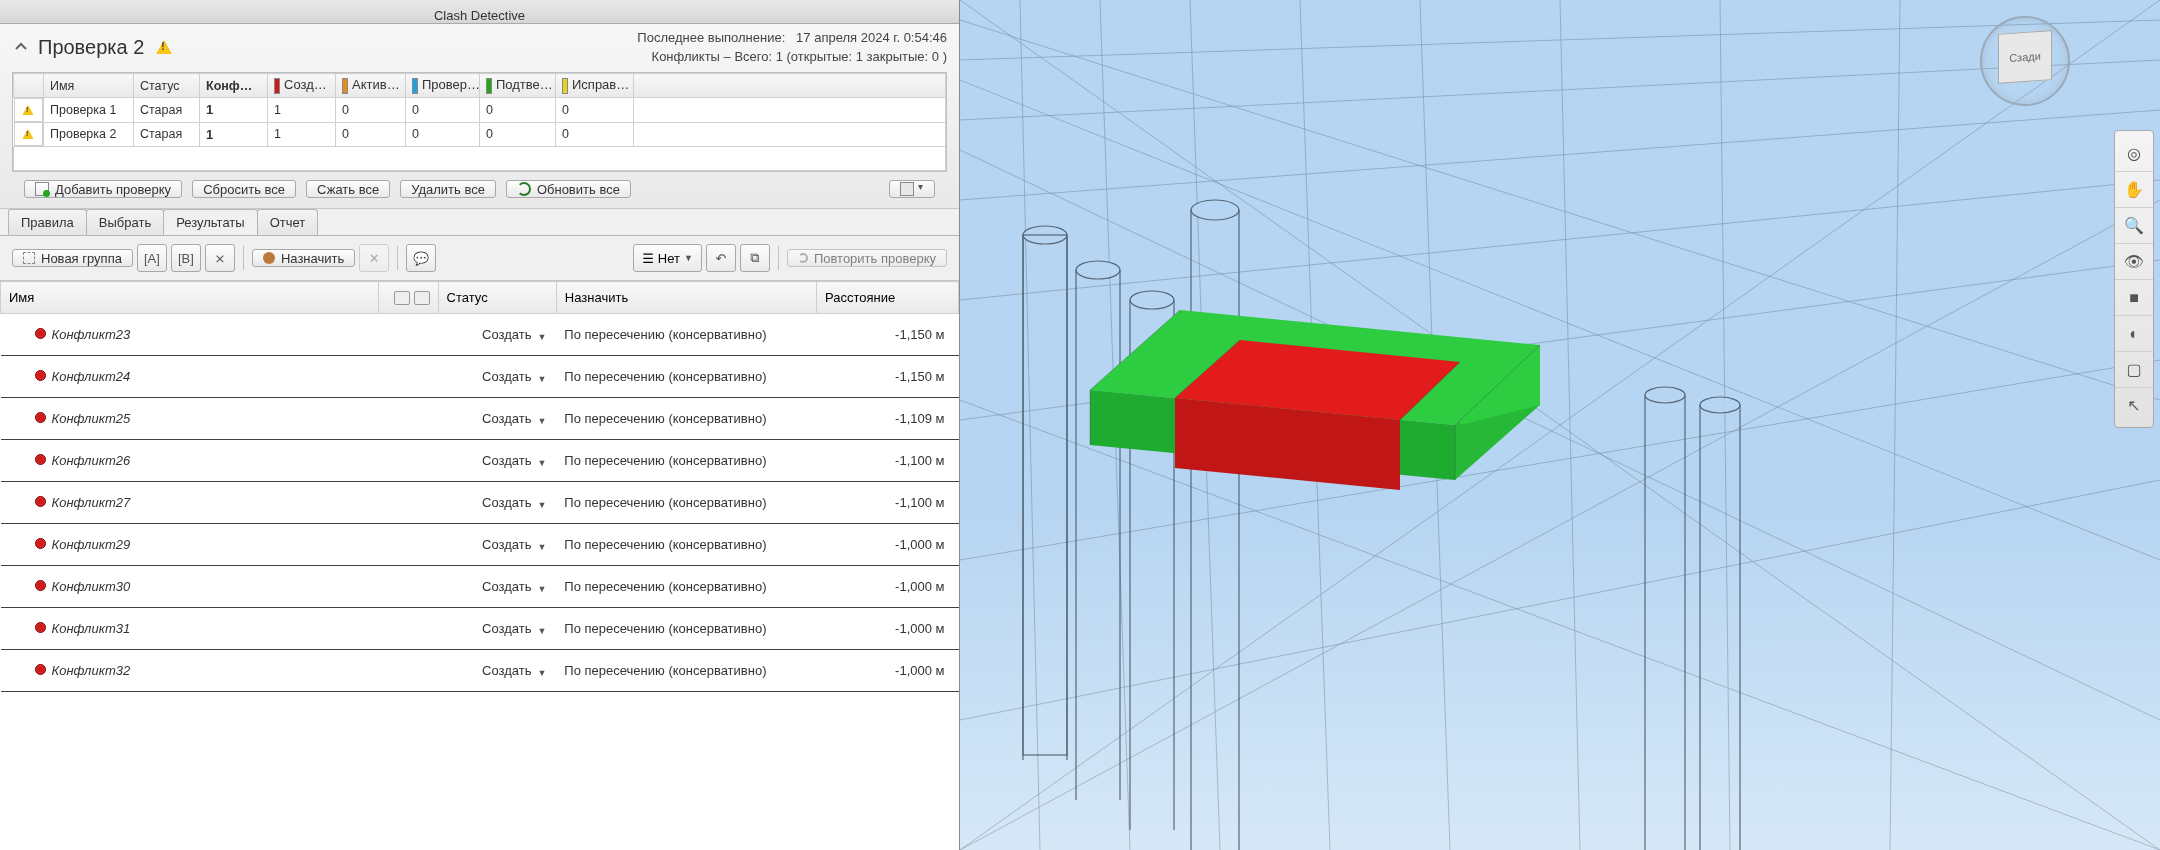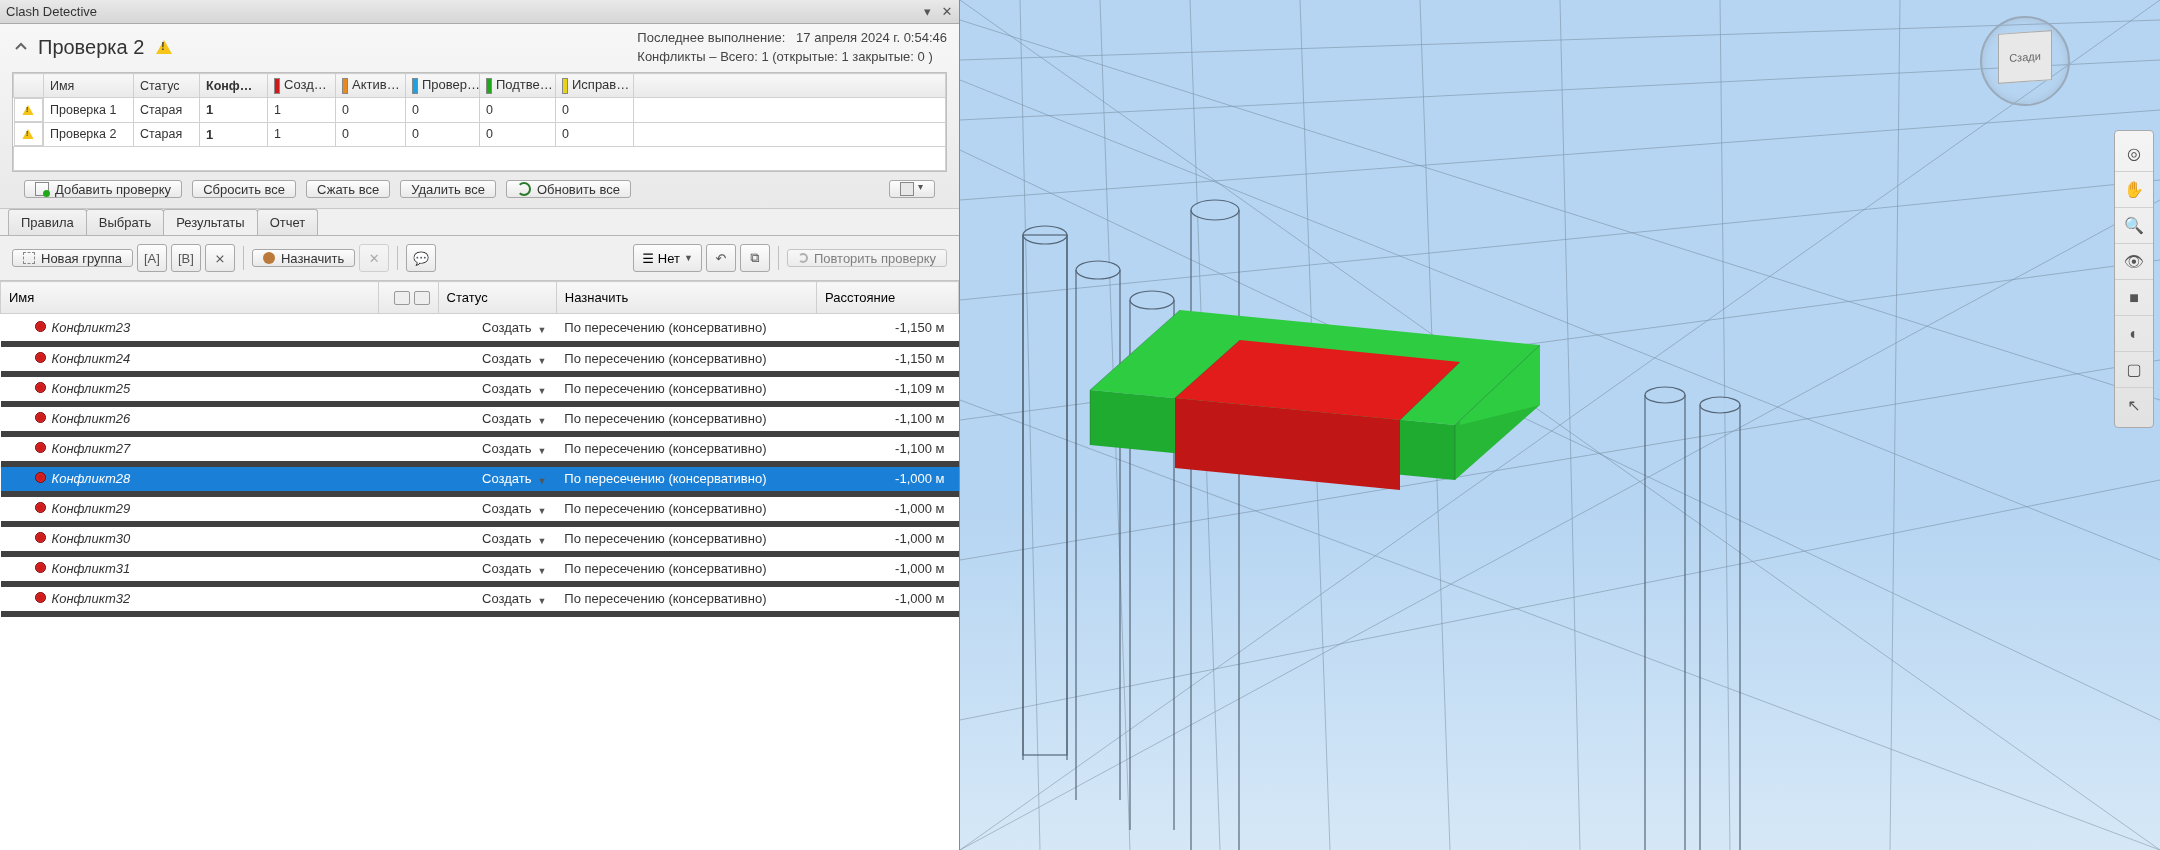--- a/index.html
+++ b/index.html
@@ -2,32 +2,32 @@
 <html><head>
 <meta charset="utf-8">
 <style>
 * { box-sizing: border-box; margin: 0; padding: 0; font-family: "Segoe UI", Tahoma, sans-serif; font-size: 13px; }
 html, body { width: 2160px; height: 850px; overflow: hidden; background: #fff; }
 .app { display: flex; width: 100%; height: 100%; }
 
 
 .panel-left { width: 960px; height: 100%; display: flex; flex-direction: column; border-right: 1px solid #8a8a8a; background: #f0f0f0; }
 
-.panel-titlebar { height: 24px; background: linear-gradient(#e9e9e9,#d6d6d6); display:flex; align-items:center; padding:8px 6px; border-bottom:1px solid #aaa; justify-content: space-between; }
+.panel-titlebar { height: 24px; background: linear-gradient(#e9e9e9,#d6d6d6); display:flex; align-items:center; padding:8px 6px; border-bottom:1px solid #aaa; justify-content: space-between; flex-direction: column; }
 .panel-titlebar .t { color:#333; }
 .panel-titlebar .ctrls span { display:inline-block; width:12px; text-align:center; color:#555; margin-left:4px; }
 
 .panel-header { background: linear-gradient(#f7f7f7,#e9e9e9); border-bottom:1px solid #c8c8c8; padding: 6px 12px 2px 12px; }
 .hdr-row1 { display:flex; align-items:center; justify-content: space-between; margin-bottom: 8px; }
 .hdr-left { display:flex; align-items:center; gap:8px; }
 .hdr-arrow { width:18px; height:18px; display:inline-flex; align-items:center; justify-content:center; color:#666; }
 .hdr-title { font-size:20px; color:#333; margin-right:4px; }
 .warn-tri { display:inline-block; width:0; height:0; border-left:8px solid transparent; border-right:8px solid transparent; border-bottom:14px solid #f5c518; position:relative; }
 .warn-tri::after { content:"!"; position:absolute; left:-3px; top:1px; font-size:10px; font-weight:bold; color:#333; }
-.hdr-right { color:#444; }
+.hdr-right { text-align:right; color:#444; }
 .hdr-right-line { margin-bottom:4px; }
 
 .tests-table-wrap { background:#fff; border:1px solid #bfbfbf; margin-top:4px; }
 .tests-table { width:100%; border-collapse: collapse; table-layout: fixed; }
 .tests-table th, .tests-table td { border:1px solid #d0d0d0; padding:3px 6px; text-align:left; font-size:12.5px; color:#333; height:24px; overflow:hidden; white-space:nowrap; }
 .tests-table th { background:linear-gradient(#f8f8f8,#e9e9e9); font-weight:normal; }
 .tests-table th.bold { font-weight:bold;margin-top:20px; }
 .cell-warn { display:flex; align-items:center; justify-content:center; }
 .color-tag { display:inline-block; width:6px; height:16px; vertical-align:middle; margin-right:4px; border:1px solid #888; }
 .tests-spacer { height:40px; }
@@ -51,21 +51,21 @@
 .results-toolbar .sep { width:1px; height:24px; background:#c0c0c0; margin:0 4px; }
 .iconbtn { width:30px; height:28px; display:inline-flex; align-items:center; justify-content:center; border:1px solid #a8a8a8; border-radius:3px; background:linear-gradient(#fdfdfd,#e9e9e9); cursor:pointer; font-size:13px; color:#555; }
 .iconbtn.disabled { opacity:.45; }
 .dropdown-btn { display:inline-flex; align-items:center; gap:4px; padding:0 8px; height:28px; border:1px solid #a8a8a8; border-radius:3px; background:linear-gradient(#fdfdfd,#e9e9e9); }
 .results-toolbar .spacer { flex:1; }
 
 .results-table-wrap { flex:1; display:flex; overflow:hidden; border-top:1px solid #c5c5c5; }
 .results-scroll { flex:1; overflow-y:scroll; background:#fff; }
 .results-table { width:100%; border-collapse:collapse; table-layout:fixed; }
 .results-table th { background:linear-gradient(#f8f8f8,#e9e9e9); border:1px solid #cfcfcf; padding:6px 8px; text-align:left; font-weight:normal; height:32px; position:sticky; top:0; }
-.results-table td { border-bottom:6px solid #404040; padding:4px 8px; height:30px; color:#333; white-space:nowrap; }
+.results-table td { border-bottom:1px solid #404040; padding:4px 8px; height:42px; color:#333; white-space:nowrap; }
 .results-table tr.selected td { background:#1a7fd6; color:#fff; }
 .results-table tr.selected .status-dd { color:#fff; border-color:#fff; }
 .dot { display:inline-block; width:11px;height:11px;background:#d01919;border-radius:50%; margin-right:6px; border:1px solid #8a0000; box-shadow:inset 0 0 2px #fff4; }
 .name-cell { padding-left:34px !important; }
 .status-cell { text-align:right; padding-right:10px !important; }
 .status-dd { display:inline-flex; align-items:flex-end; gap:6px; }
 .status-dd .arrow { font-size:9px; color:#555; }
 .dist-cell { text-align:right; padding-right:14px !important; }
 .th-icons { display:flex; gap:4px; align-items:center; justify-content:flex-end; }
 .th-icons span{ display:inline-block; width:16px;height:14px; border:1px solid #999; background:#eee; border-radius:2px; }
@@ -309,27 +309,20 @@
                   <td>По пересечению (консервативно)</td>
                   <td class="dist-cell">-1,100 м</td>
                 </tr>
                 <tr>
                   <td class="name-cell"><span class="dot"></span><i>Конфликт27</i></td>
                   <td></td>
                   <td class="status-cell"><span class="status-dd">Создать <span class="arrow">▼</span></span></td>
                   <td>По пересечению (консервативно)</td>
                   <td class="dist-cell">-1,100 м</td>
                 </tr>
-                <tr class="selected">
-                  <td class="name-cell"><span class="dot"></span><i>Конфликт28</i></td>
-                  <td></td>
-                  <td class="status-cell"><span class="status-dd">Создать <span class="arrow">▼</span></span></td>
-                  <td>По пересечению (консервативно)</td>
-                  <td class="dist-cell">-1,000 м</td>
-                </tr>
                 <tr>
                   <td class="name-cell"><span class="dot"></span><i>Конфликт29</i></td>
                   <td></td>
                   <td class="status-cell"><span class="status-dd">Создать <span class="arrow">▼</span></span></td>
                   <td>По пересечению (консервативно)</td>
                   <td class="dist-cell">-1,000 м</td>
                 </tr>
                 <tr>
                   <td class="name-cell"><span class="dot"></span><i>Конфликт30</i></td>
                   <td></td>

